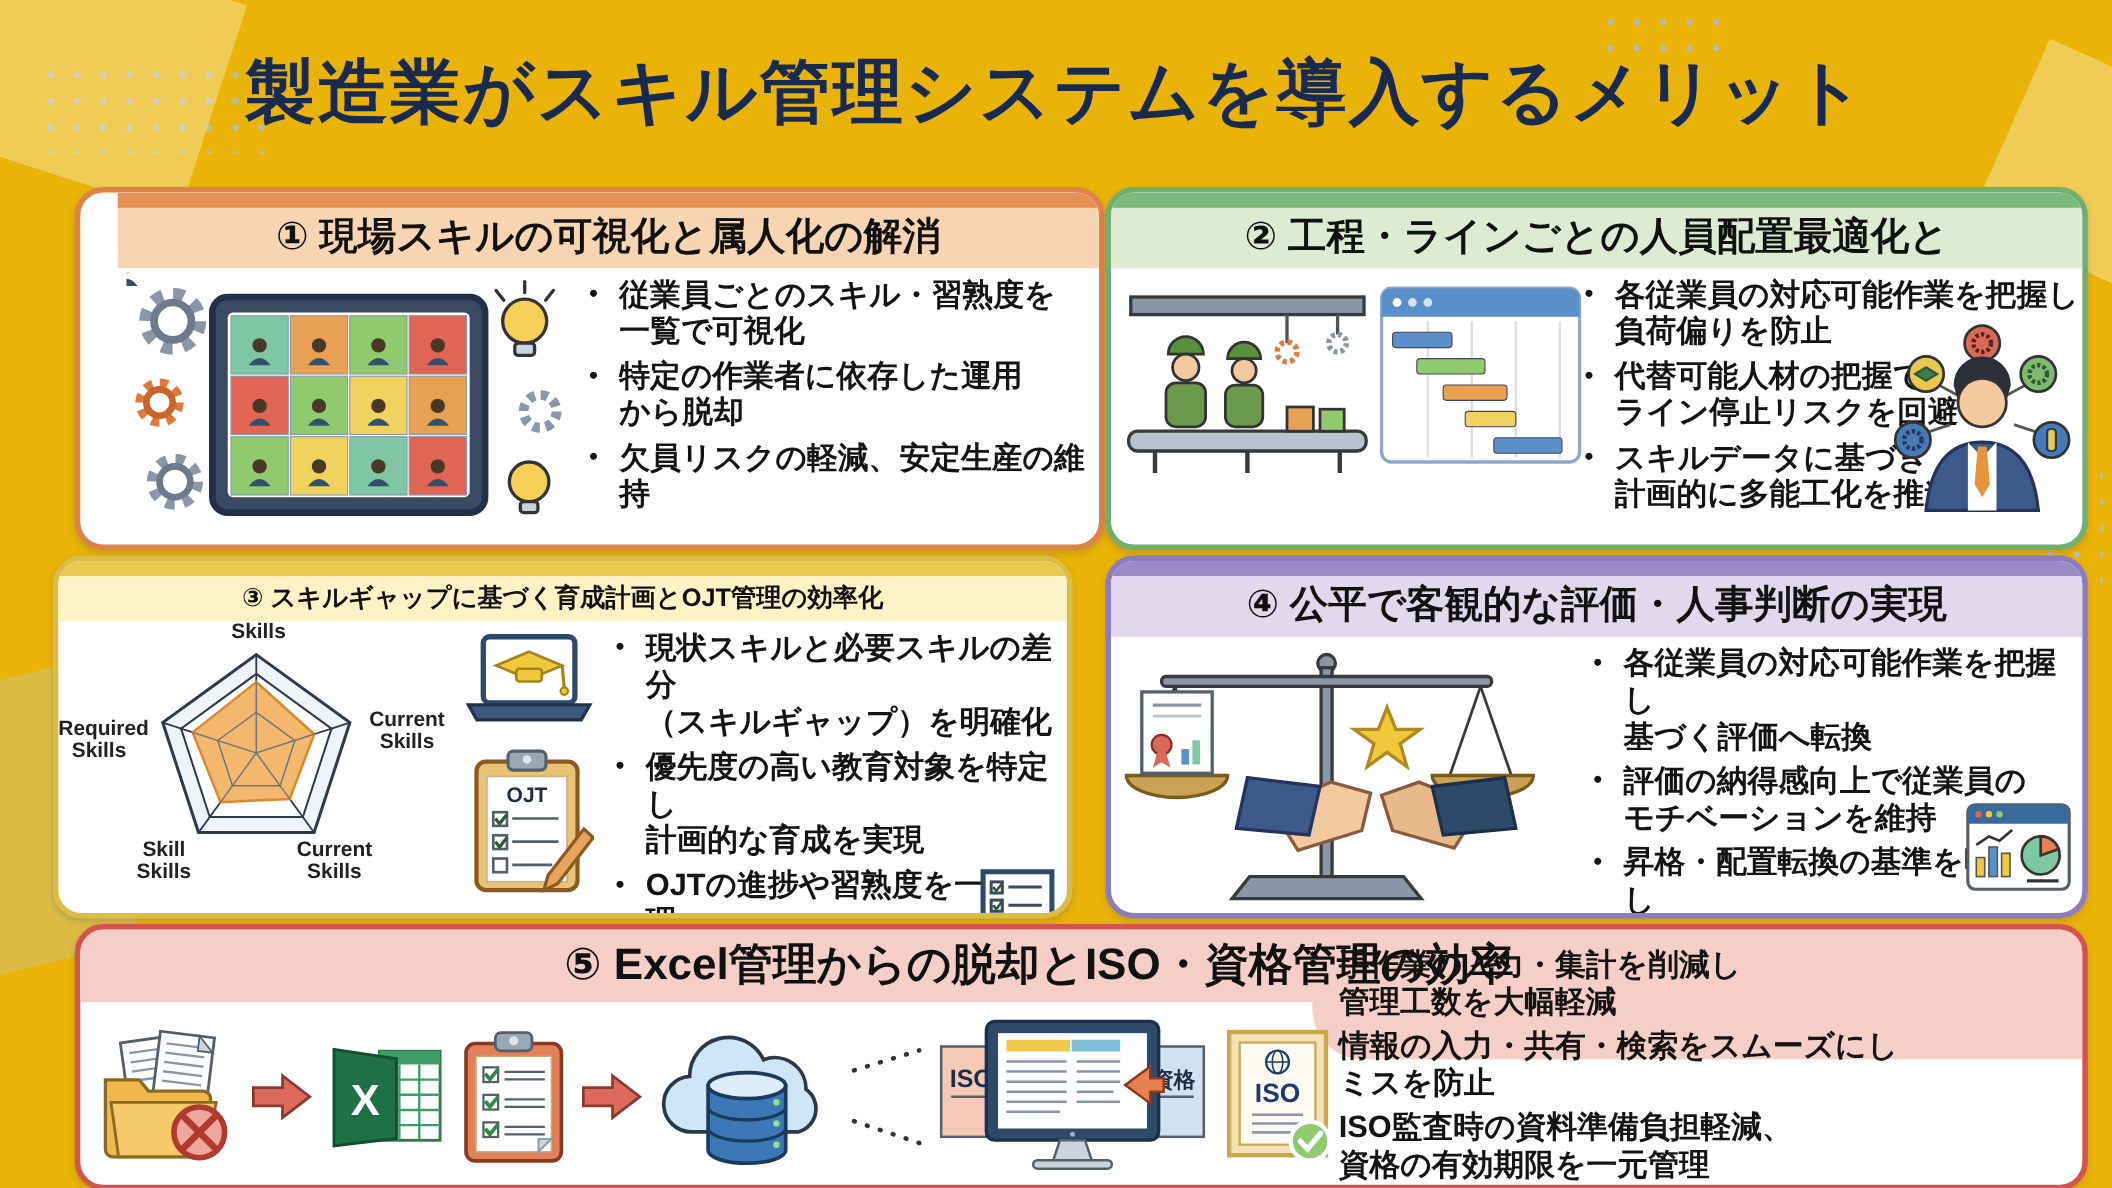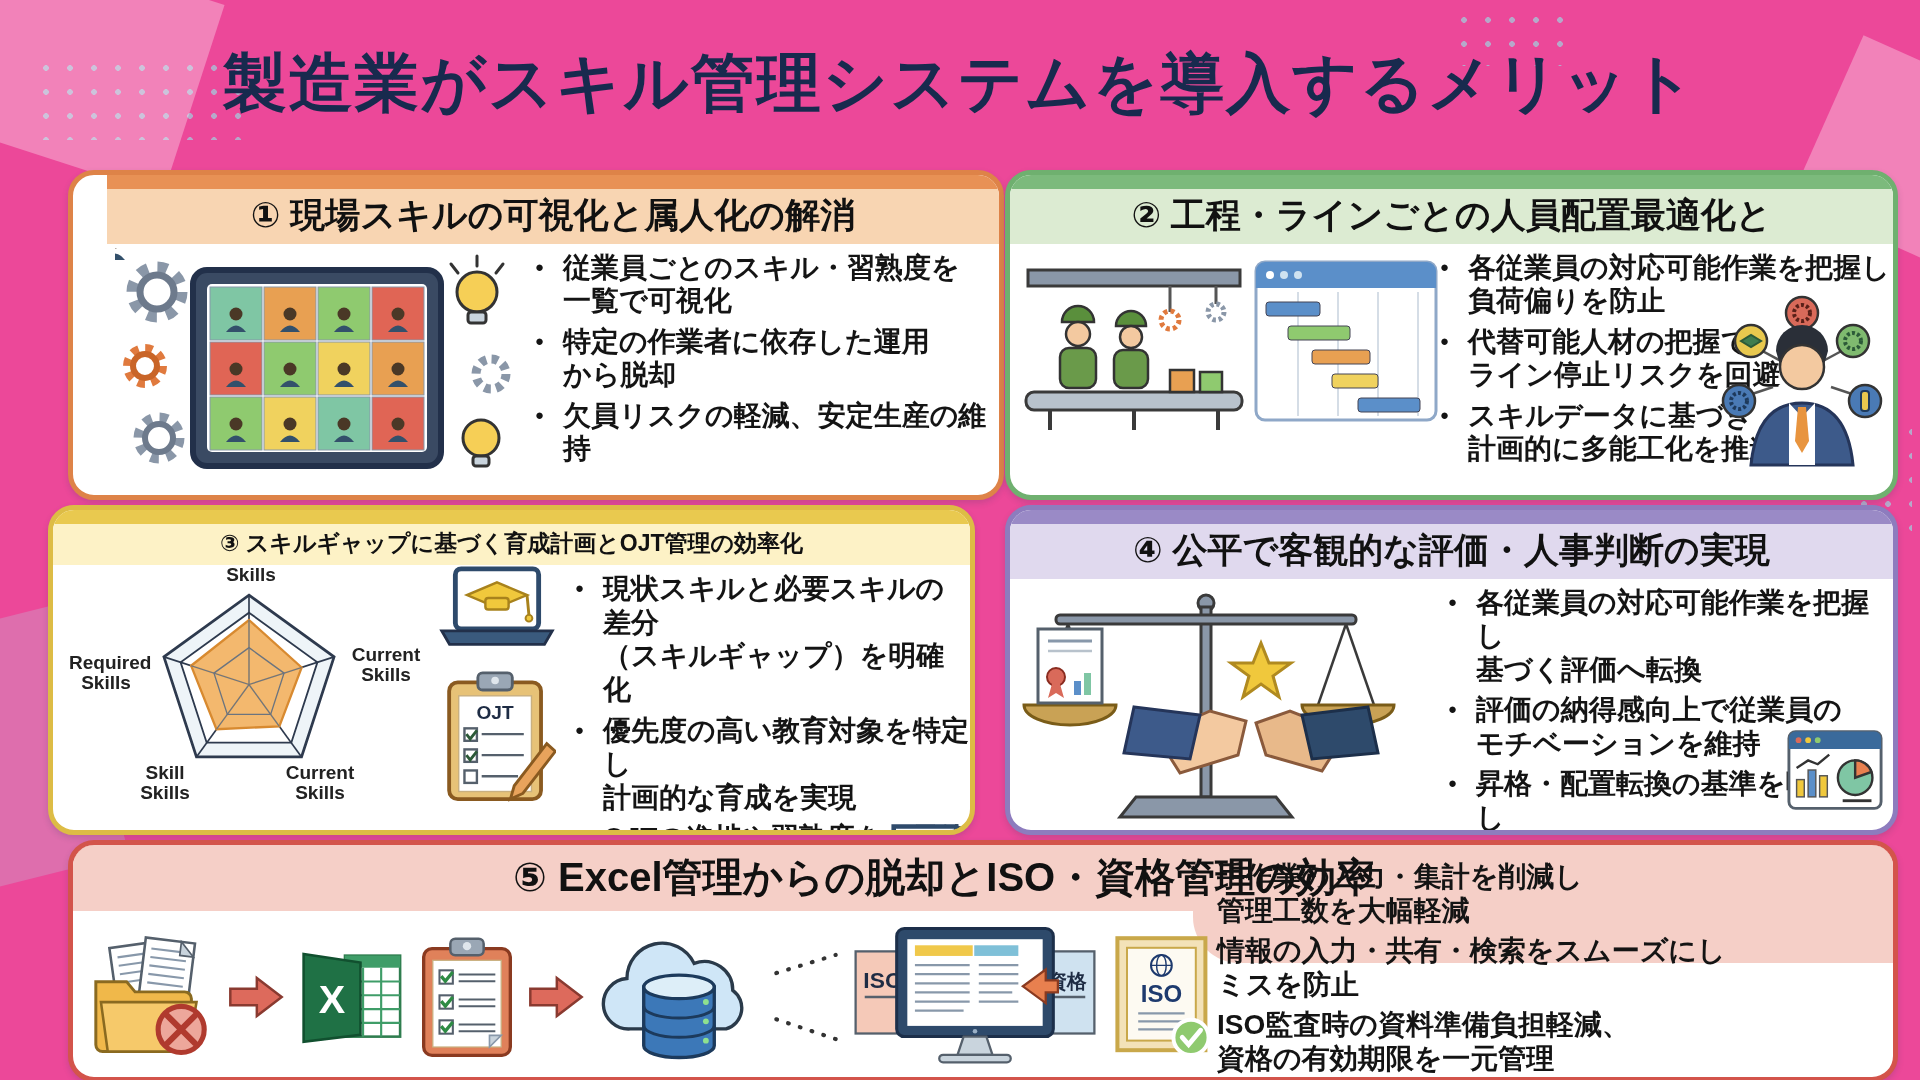--- a/index.html
+++ b/index.html
@@ -1,17 +1,17 @@
 <!DOCTYPE html>
 <html><head>
 <meta charset="utf-8">
 <style>
   html,body{margin:0;padding:0;background:#b9cede;}
   .canvas{position:relative;width:1920px;height:1080px;overflow:hidden;
-    background:#ec4899;font-family:"Liberation Sans","DejaVu Sans",sans-serif;color:#141414;}
+    background:#eab308;font-family:"Liberation Sans","DejaVu Sans",sans-serif;color:#141414;}
   
   .dots{position:absolute;background-image:radial-gradient(#a9c0d6 2.6px,transparent 3.1px);
     background-size:24px 24px;opacity:.8;}
   .poly{position:absolute;background:rgba(255,255,255,.45);opacity:.7;}
   
   .title{position:absolute;top:40px;left:0;right:0;text-align:center;
     font-size:64px;font-weight:900;color:#182a4e;letter-spacing:2px;}
   
   .box{position:absolute;background:#fff;border-radius:26px;border:5px solid var(--ac);
     overflow:hidden;box-shadow:0 3px 6px rgba(40,60,90,.18);}
@@ -31,25 +31,25 @@
   .box3 .head{font-size:23px;}
   
   .b1-illus{width:418px;flex:0 0 auto;padding:4px 0 0 8px;}
   .b1-bullets{flex:1;padding:14px 10px 0 4px;}
   
   .b2-icons{display:flex;flex:0 0 auto;align-items:flex-start;padding:16px 0 0 10px;gap:6px;}
   .b2-bullets{flex:1;padding:10px 0 0 6px;}
   .b2-bullets li{font-size:27px;}
   .biz{position:absolute;right:10px;bottom:2px;}
   
-  .radar-wrap{position:relative;width:352px;height:244px;flex:0 0 auto;margin-left:16px;}
+  .radar-wrap{position:relative;width:352px;height:244px;flex:0 0 auto;}
   .radar-label{position:absolute;font-size:19px;font-weight:800;color:#222;
     line-height:1.05;text-align:center;white-space:pre-line;}
   .b3-icons{width:152px;flex:0 0 auto;display:flex;flex-direction:column;align-items:center;
-    gap:12px;}
+    gap:12px;padding-top:10px;}
   .b3-bullets{flex:1;padding:8px 6px 0 2px;}
   .b3-bullets li{font-size:27.5px;}
   .note-icon{position:absolute;right:8px;bottom:12px;}
   
   .scale-wrap{width:430px;flex:0 0 auto;padding:6px 0 0 6px;}
   .b4-bullets{flex:1;padding:12px 4px 0 2px;}
   .chartwin{position:absolute;right:10px;top:150px;}
   
   .box5 .head{position:absolute;left:0;top:0;right:0;height:66px;box-sizing:border-box;
     text-align:left;padding:10px 0 0 440px;font-size:40px;}

